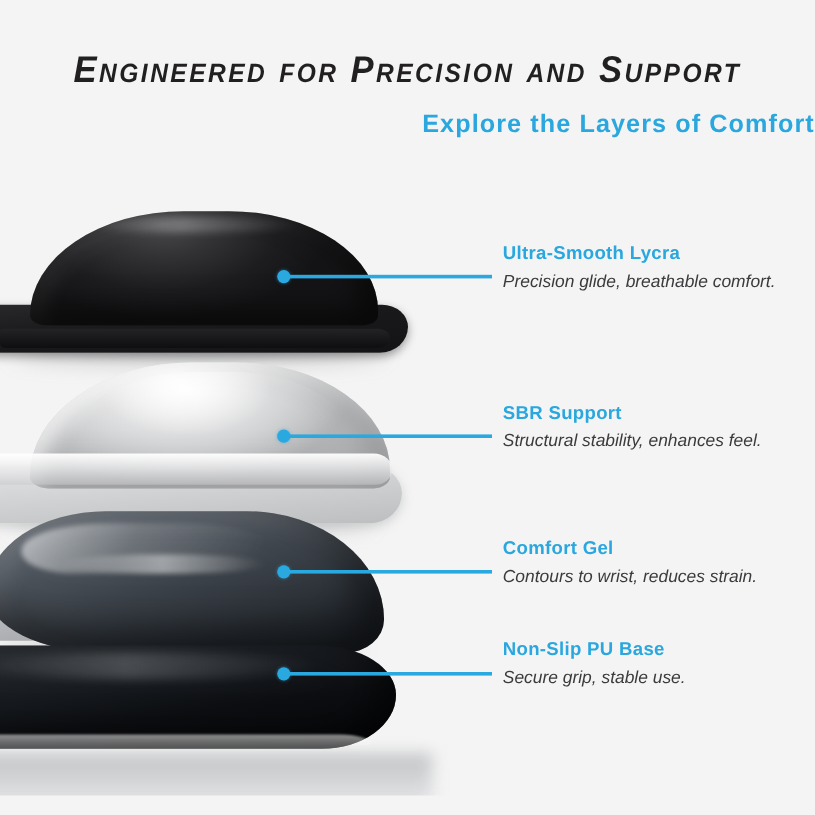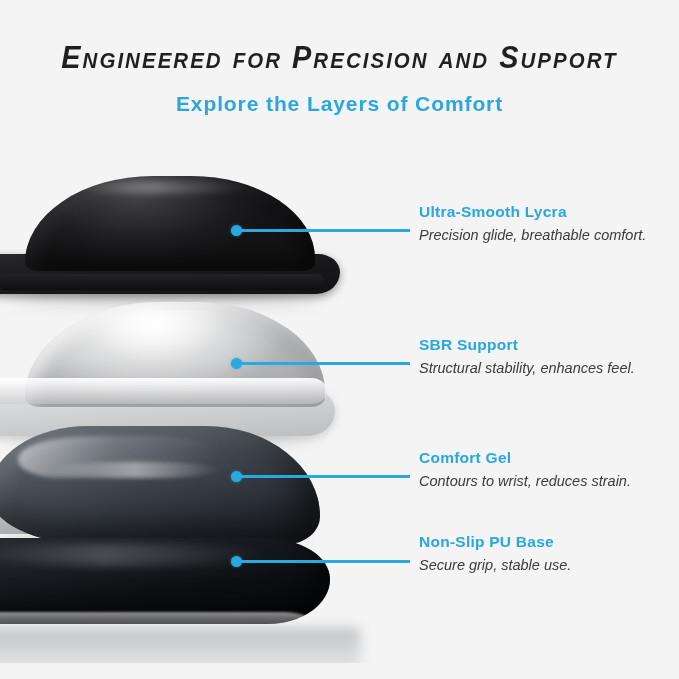--- a/index.html
+++ b/index.html
@@ -36,21 +36,21 @@
     letter-spacing: 2.2px;
     color: #211f1f;
     white-space: nowrap;
     transform: scaleX(0.93);
   }
   #subtitle {
     position: absolute;
     left: 0;
     top: 92px;
     width: 679px;
-    text-align: center;
+    text-align: right;
     font-family: "Liberation Sans", sans-serif;
     font-weight: 700;
     font-size: 21px;
     letter-spacing: 0.9px;
     color: #29a7de;
     white-space: nowrap;
   }
 
   
   #stack {

